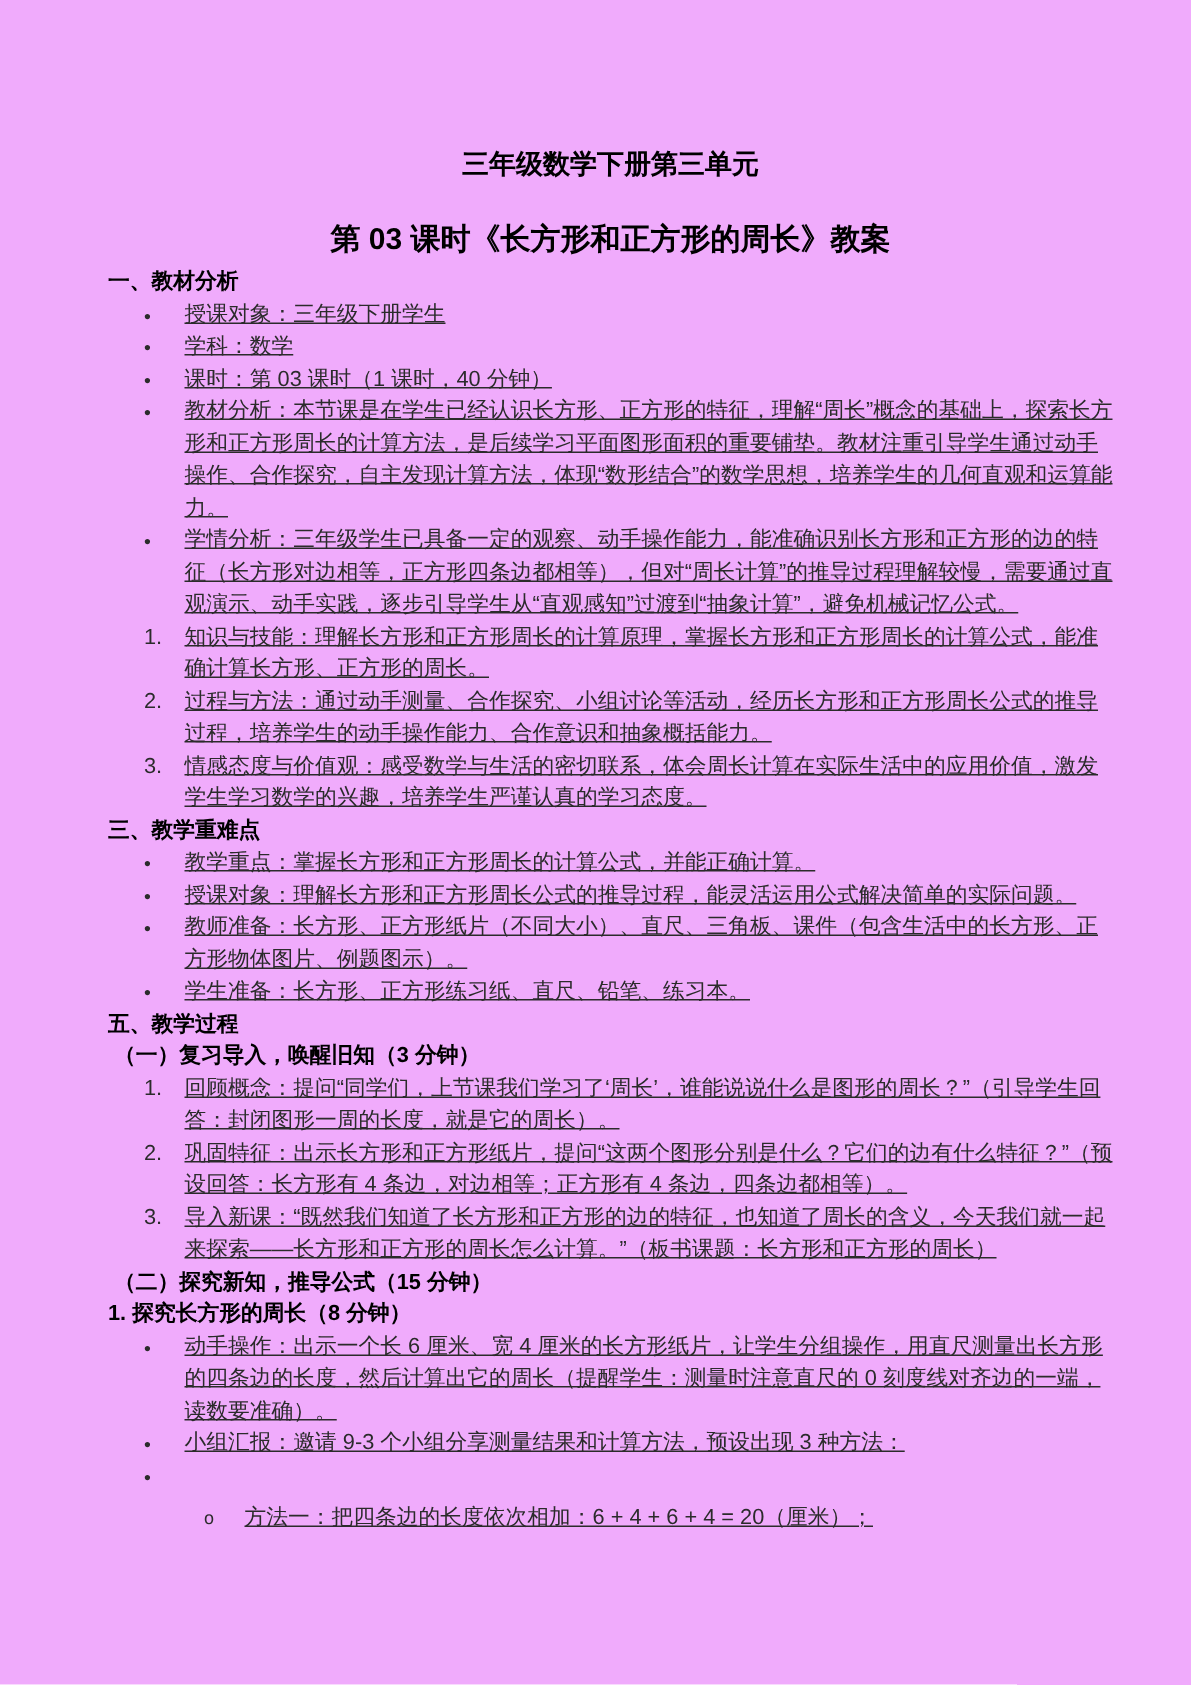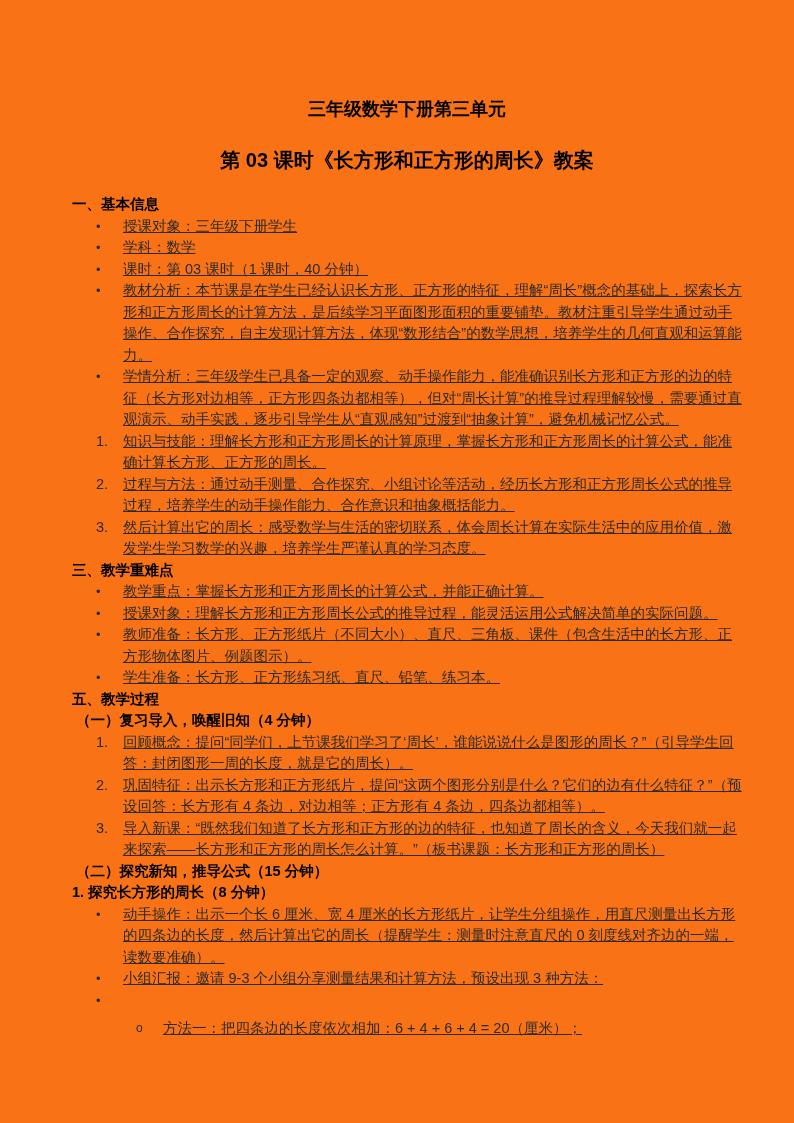--- a/index.html
+++ b/index.html
@@ -1,47 +1,47 @@
 <!DOCTYPE html>
 <html><head>
 <meta charset="utf-8">
 <style>
   html,body{margin:0;padding:0;background:#ffffff;}
   .page{
     position:relative;
     width:794px;height:1123px;
     margin:0 auto;
-    background:#f97316;
+    background:#f0abfc;
     box-sizing:border-box;
     padding:97px 52px 0 72px;
     font-family:"Liberation Sans","DejaVu Sans",sans-serif;
     color:#2b2b2b;
     overflow:hidden;
   }
   .t1{margin:0;text-align:center;font-size:18px;line-height:24px;font-weight:bold;color:#000;}
-  .t2{margin:26px 0 20px 0;text-align:center;font-size:20px;line-height:27px;font-weight:bold;color:#000;}
+  .t2{margin:26px 0 4px 0;text-align:center;font-size:20px;line-height:27px;font-weight:bold;color:#000;}
   .h{font-weight:bold;color:#000;font-size:14.5px;line-height:21.5px;}
   .h.sub{padding-left:4px;}
   .li{display:flex;align-items:flex-start;font-size:14.5px;line-height:21.5px;}
   .mk{flex:0 0 27px;margin-left:24px;color:#2b2b2b;}
   .mk.bullet{font-size:13px;}
   .tx{flex:1 1 auto;text-decoration:underline;}
   .li2 .mk2{flex:0 0 27px;margin-left:64px;font-size:12px;}
   .methods{margin-top:7px;}
 </style>
 </head>
 <body>
 
 <div class="page">
 
   <div class="t1">三年级数学下册第三单元</div>
   <div class="t2">第 03 课时《长方形和正方形的周长》教案</div>
 
   <div>
-    <div class="h">一、基本信息</div>
+    <div class="h">一、教材分析</div>
     <div class="li">
       <span class="mk bullet">•</span>
       <span class="tx">授课对象：三年级下册学生</span>
     </div>
     <div class="li">
       <span class="mk bullet">•</span>
       <span class="tx">学科：数学</span>
     </div>
     <div class="li">
       <span class="mk bullet">•</span>
@@ -61,21 +61,21 @@
     <div class="li">
       <span class="mk">1.</span>
       <span class="tx">知识与技能：理解长方形和正方形周长的计算原理，掌握长方形和正方形周长的计算公式，能准确计算长方形、正方形的周长。</span>
     </div>
     <div class="li">
       <span class="mk">2.</span>
       <span class="tx">过程与方法：通过动手测量、合作探究、小组讨论等活动，经历长方形和正方形周长公式的推导过程，培养学生的动手操作能力、合作意识和抽象概括能力。</span>
     </div>
     <div class="li">
       <span class="mk">3.</span>
-      <span class="tx">然后计算出它的周长：感受数学与生活的密切联系，体会周长计算在实际生活中的应用价值，激发学生学习数学的兴趣，培养学生严谨认真的学习态度。</span>
+      <span class="tx">情感态度与价值观：感受数学与生活的密切联系，体会周长计算在实际生活中的应用价值，激发学生学习数学的兴趣，培养学生严谨认真的学习态度。</span>
     </div>
   </div>
 
   <div>
     <div class="h">三、教学重难点</div>
     <div class="li">
       <span class="mk bullet">•</span>
       <span class="tx">教学重点：掌握长方形和正方形周长的计算公式，并能正确计算。</span>
     </div>
     <div class="li">
@@ -91,21 +91,21 @@
     </div>
     <div class="li">
       <span class="mk bullet">•</span>
       <span class="tx">学生准备：长方形、正方形练习纸、直尺、铅笔、练习本。</span>
     </div>
   </div>
 
   <div>
     <div class="h">五、教学过程</div>
 
-    <div class="h sub">（一）复习导入，唤醒旧知（4 分钟）</div>
+    <div class="h sub">（一）复习导入，唤醒旧知（3 分钟）</div>
     <div class="li">
       <span class="mk">1.</span>
       <span class="tx">回顾概念：提问“同学们，上节课我们学习了‘周长’，谁能说说什么是图形的周长？”（引导学生回答：封闭图形一周的长度，就是它的周长）。</span>
     </div>
     <div class="li">
       <span class="mk">2.</span>
       <span class="tx">巩固特征：出示长方形和正方形纸片，提问“这两个图形分别是什么？它们的边有什么特征？”（预设回答：长方形有 4 条边，对边相等；正方形有 4 条边，四条边都相等）。</span>
     </div>
     <div class="li">
       <span class="mk">3.</span>

